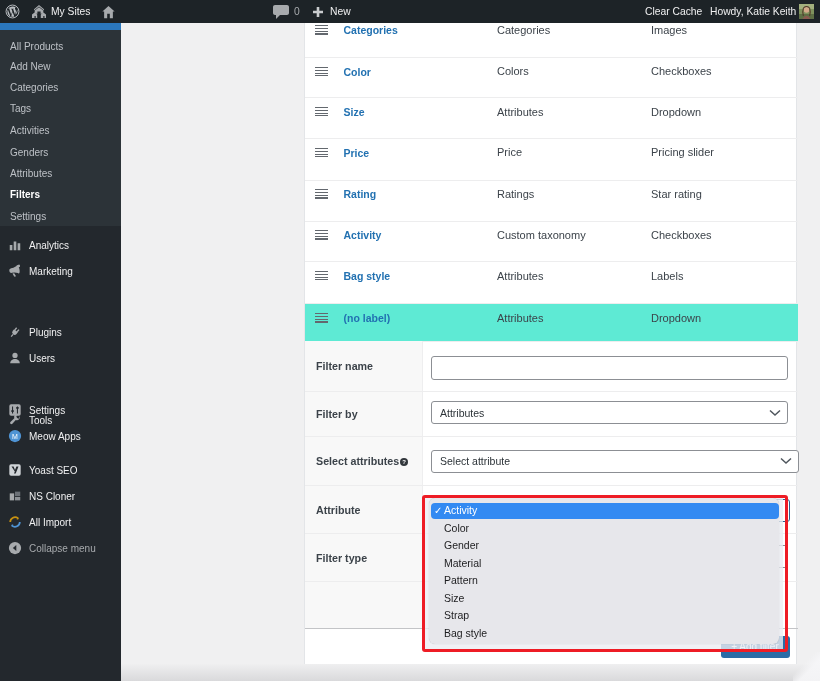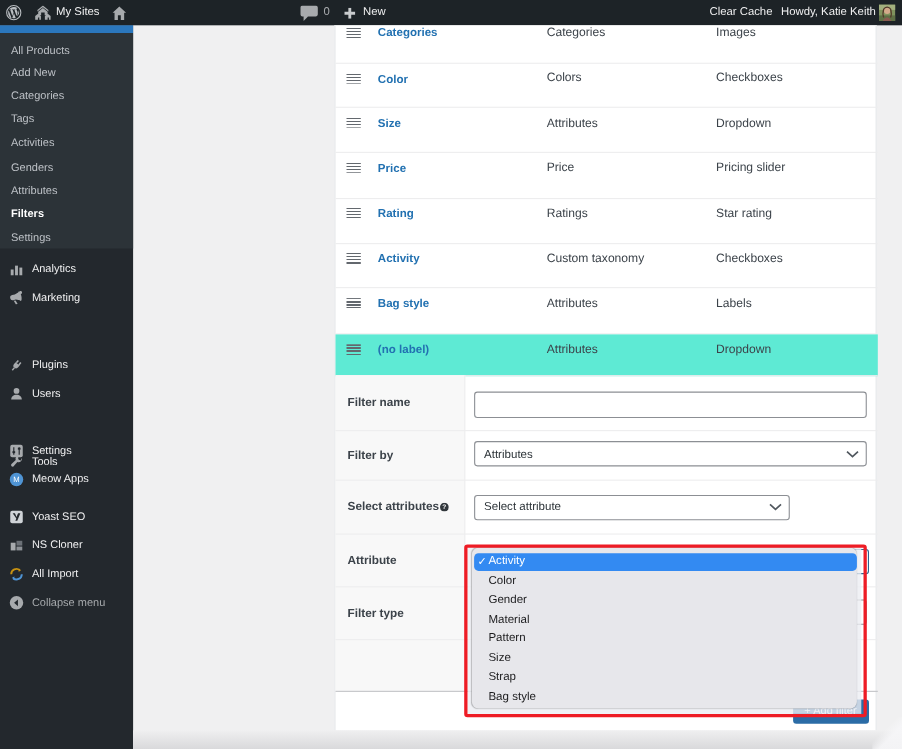--- a/index.html
+++ b/index.html
@@ -276,21 +276,21 @@
     </div>
   <div class="frow" style="top:559px; height:47px; border-bottom:1px solid #c3c4c7;"></div>
 
   <div class="inp" style="left:126px; top:333px; width:357px; height:24px;"></div>
   <div class="sel" style="left:126px; top:378px; width:357px;">
       <span class="st">Attributes</span>
       <svg width="12" height="7" viewBox="0 0 12 7">
         <path d="M1 1l5 4.6L11 1" fill="none" stroke="#50575e" stroke-width="1.5"></path>
       </svg>
     </div>
-  <div class="sel" style="left:126px; top:426.6px; width:287px;">
+  <div class="sel" style="left:126px; top:426.6px; width:368px;">
       <span class="st">Select attribute</span>
       <svg width="12" height="7" viewBox="0 0 12 7">
         <path d="M1 1l5 4.6L11 1" fill="none" stroke="#50575e" stroke-width="1.5"></path>
       </svg>
     </div>
   <div class="sel" style="left:126px; top:475.7px; width:358.5px; height:23.3px; border:1.3px solid #2c6390;"></div>
   <div class="sel" style="left:126px; top:522px; width:357px;"></div>
 
   <div id="addbtn" style="left:415.5px; top:613px; width:69px; height:22px; line-height:22px;">+ Add filter</div>
 </div>

